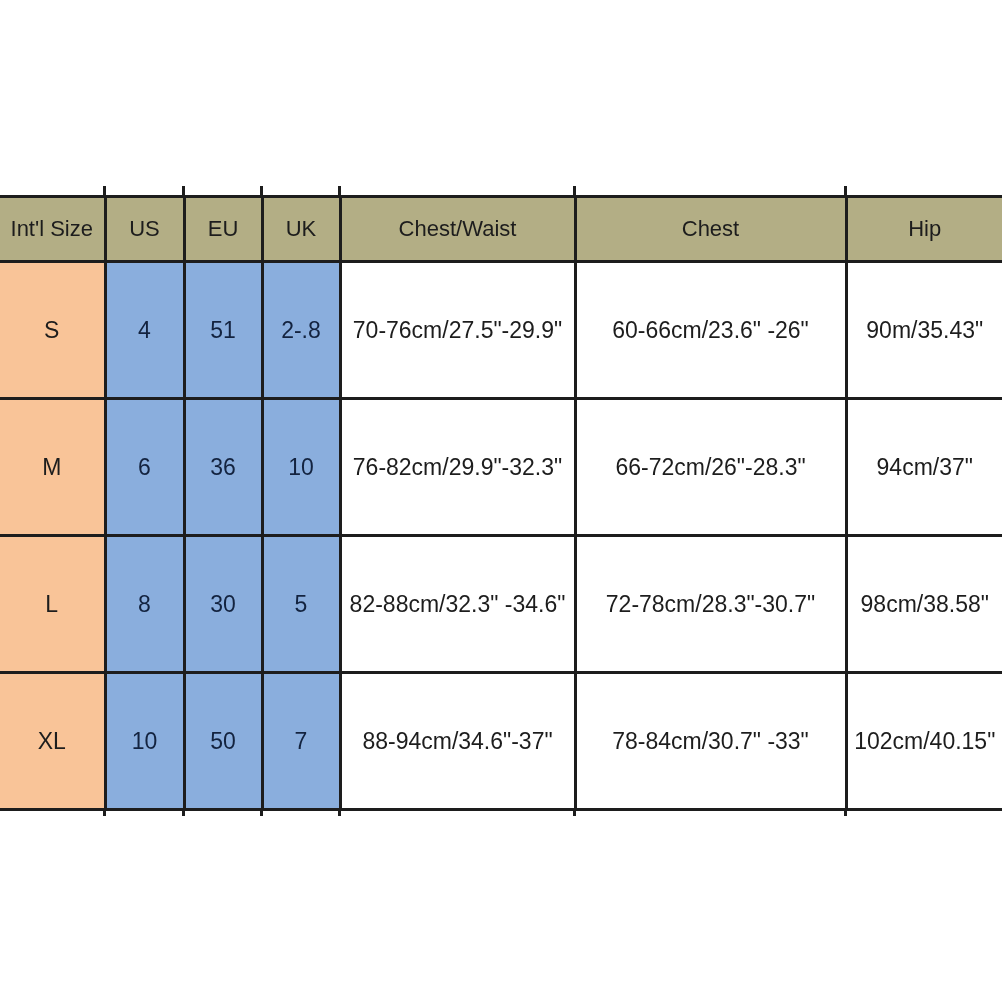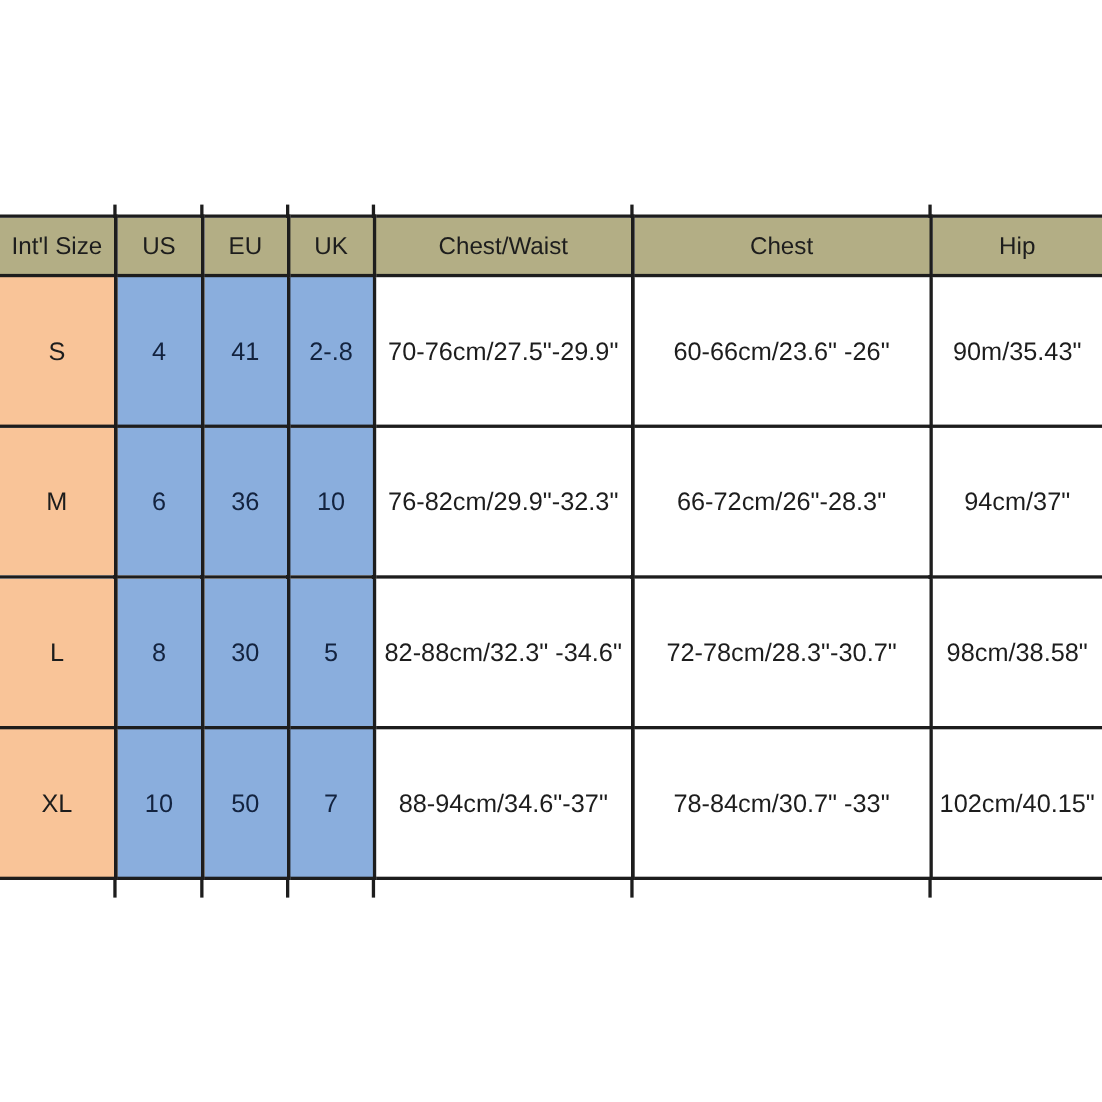--- a/index.html
+++ b/index.html
@@ -47,21 +47,21 @@
     font-weight: 400;
     color: #1d1d1d;
     padding: 0;
     overflow: hidden;
     white-space: nowrap;
   }
   
   .size-chart th:first-child, .size-chart td:first-child { border-left: none; }
   .size-chart th:last-child,  .size-chart td:last-child  { border-right: none; }
 
-  .size-chart thead tr { height: 54px; }
+  .size-chart thead tr { height: 65px; }
   .size-chart tbody tr { height: 137px; }
 
   .size-chart th {
     background: #b3ae85;
     font-size: 22px;
   }
   .size-chart td { font-size: 23px; background: #ffffff; }
   td.col-size { background: #f9c498; }
   td.col-blue { background: #8aaedd; color: #13233f; }
 </style>
@@ -95,21 +95,21 @@
         <th>UK</th>
         <th>Chest/Waist</th>
         <th>Chest</th>
         <th>Hip</th>
       </tr>
     </thead>
     <tbody>
       <tr>
         <td class="col-size">S</td>
         <td class="col-blue">4</td>
-        <td class="col-blue">41</td>
+        <td class="col-blue">51</td>
         <td class="col-blue">2-.8</td>
         <td>70-76cm/27.5"-29.9"</td>
         <td>60-66cm/23.6" -26"</td>
         <td>90m/35.43"</td>
       </tr>
       <tr>
         <td class="col-size">M</td>
         <td class="col-blue">6</td>
         <td class="col-blue">36</td>
         <td class="col-blue">10</td>

